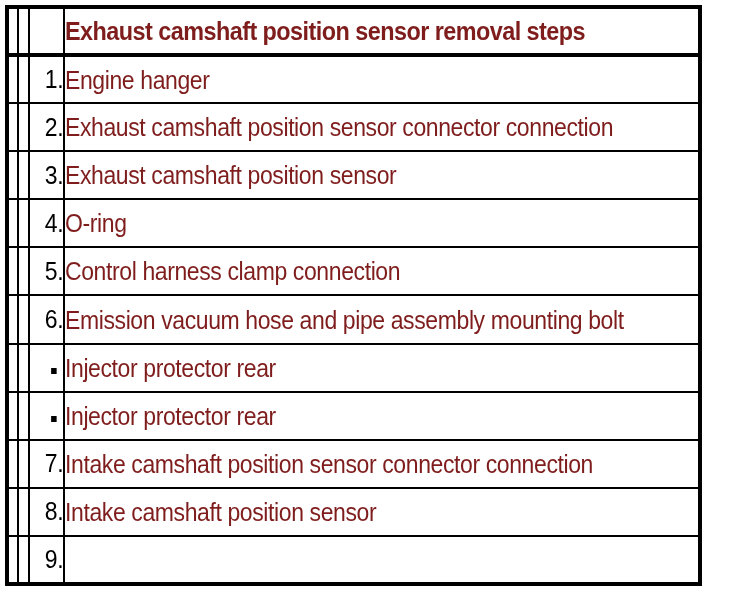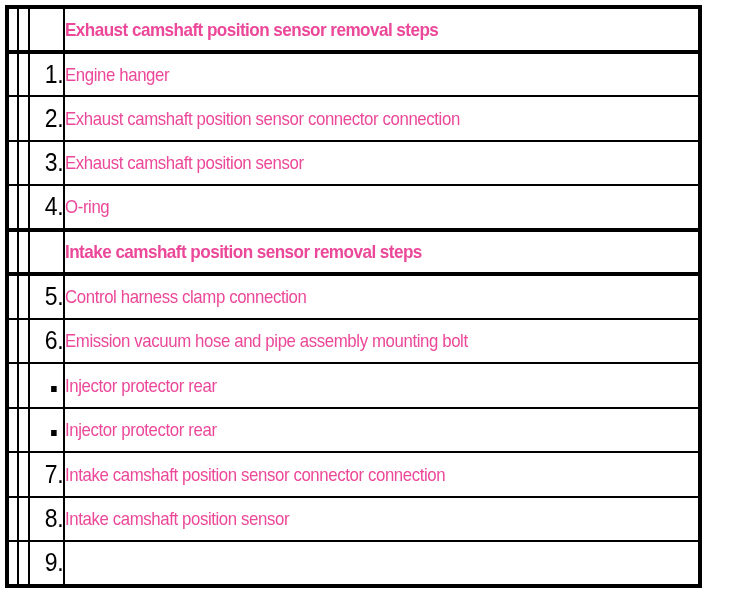--- a/index.html
+++ b/index.html
@@ -60,23 +60,23 @@
     display:inline-block;
     width:6px;height:6px;
     background:#000;
     vertical-align:2px;
     margin-right:7px;
   }
 
   
   .txt{
     padding-left:6px;
-    font-size:19px;
+    font-size:26px;
     line-height:1;
-    color:#ec4899;
+    color:#7f1d1d;
     white-space:nowrap;
     letter-spacing:-0.45px;
   }
   .txt span{
     display:inline-block;
     transform:scaleX(0.885);
     transform-origin:left center;
   }
 
   
@@ -128,26 +128,20 @@
           <td class="gut"></td>
           <td class="num"><span>3.</span></td>
           <td class="txt"><span>Exhaust camshaft position sensor</span></td>
         </tr>
         <tr>
           <td class="gut"></td>
           <td class="gut"></td>
           <td class="num"><span>4.</span></td>
           <td class="txt"><span>O-ring</span></td>
         </tr>
-        <tr class="section">
-          <td class="gut"></td>
-          <td class="gut"></td>
-          <td class="num"></td>
-          <td class="txt"><span>Intake camshaft position sensor removal steps</span></td>
-        </tr>
         <tr>
           <td class="gut"></td>
           <td class="gut"></td>
           <td class="num"><span>5.</span></td>
           <td class="txt"><span>Control harness clamp connection</span></td>
         </tr>
         <tr>
           <td class="gut"></td>
           <td class="gut"></td>
           <td class="num"><span>6.</span></td>

